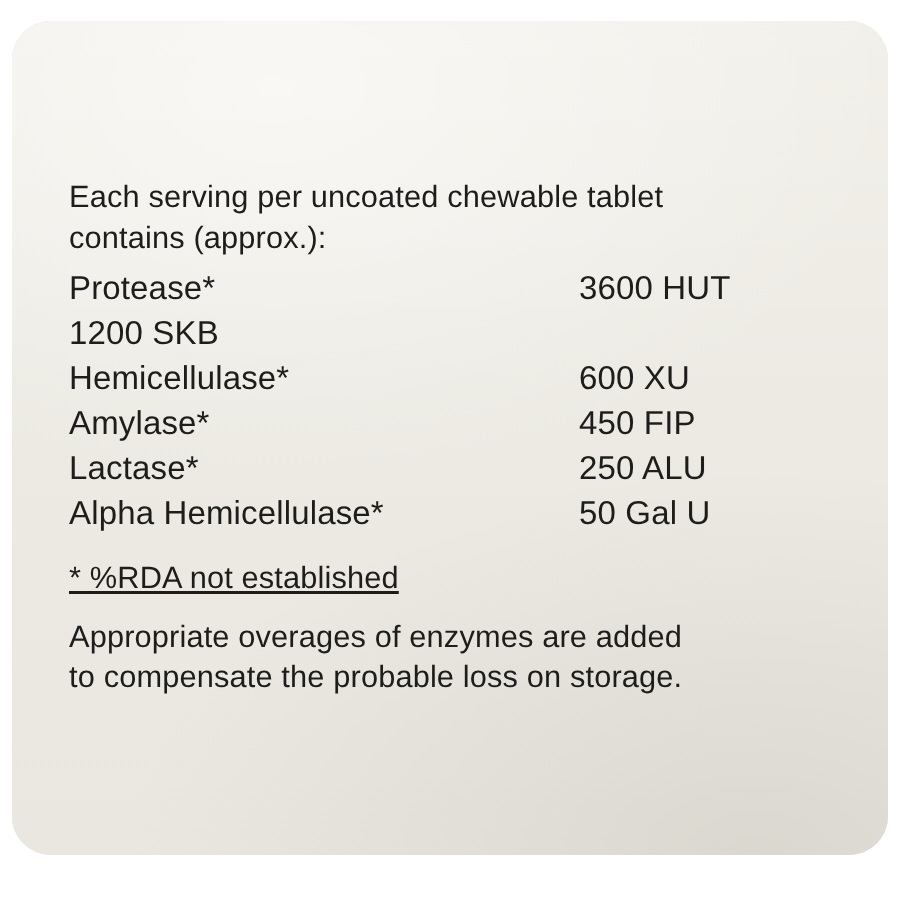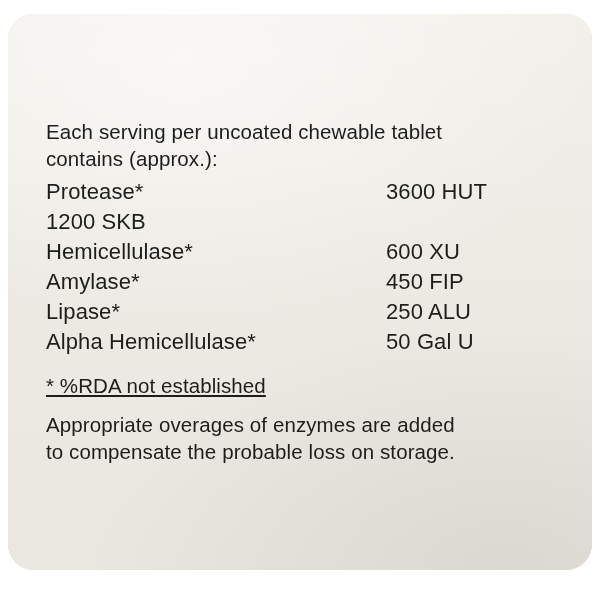--- a/index.html
+++ b/index.html
@@ -100,21 +100,21 @@
       </li>
       <li class="row">
         <span class="name">Hemicellulase*</span>
         <span class="value">600 XU</span>
       </li>
       <li class="row">
         <span class="name">Amylase*</span>
         <span class="value">450 FIP</span>
       </li>
       <li class="row">
-        <span class="name">Lipase*</span>
+        <span class="name">Lactase*</span>
         <span class="value">250 ALU</span>
       </li>
       <li class="row">
         <span class="name">Alpha Hemicellulase*</span>
         <span class="value">50 Gal U</span>
       </li>
     </ul>
 
     <p class="footnote">* %RDA not established</p>
 

